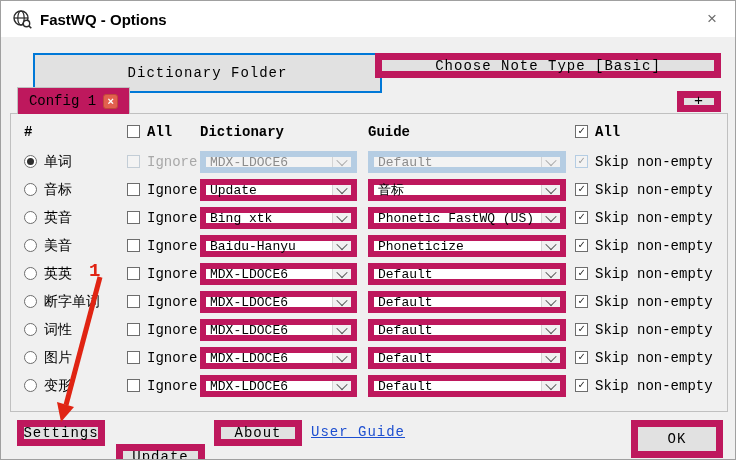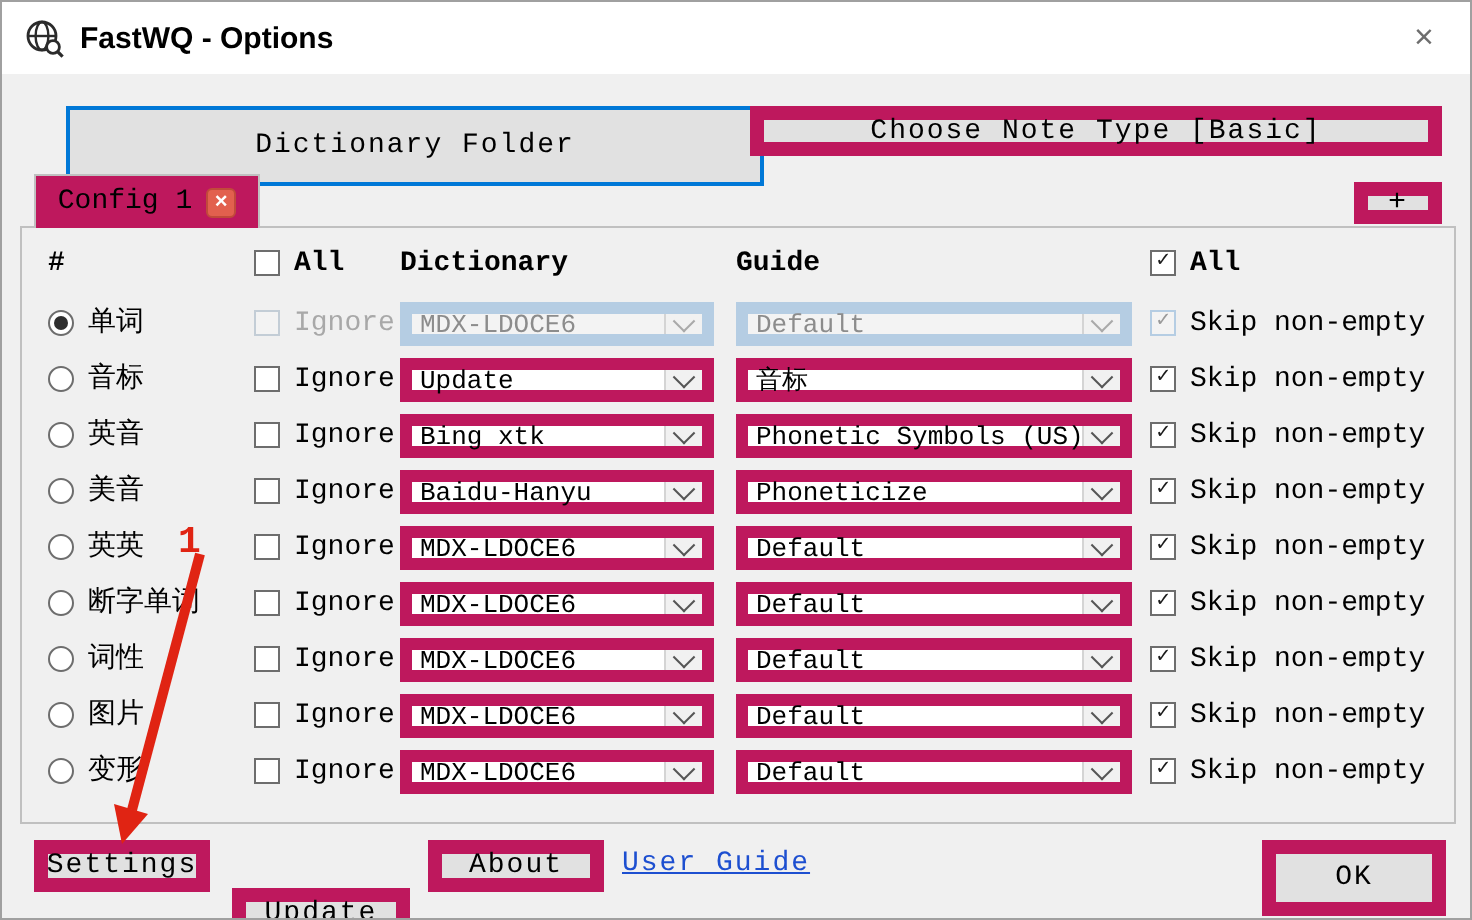--- a/index.html
+++ b/index.html
@@ -169,21 +169,21 @@
     <span class="row-label">英音</span>
     <div class="cb cb-ignore"></div>
     <span class="lbl-ignore">Ignore</span>
     <div class="combo combo-dict">
       <span class="val">Bing xtk</span>
       <span class="arrow">
               <i></i>
             </span>
     </div>
     <div class="combo combo-fields">
-      <span class="val">Phonetic Symbols (US)</span>
+      <span class="val">Phonetic FastWQ (US)</span>
       <span class="arrow">
               <i></i>
             </span>
     </div>
     <div class="cb cb-skip checked"></div>
     <span class="lbl-skip">Skip non-empty</span>
   </div>
         <div class="row">
     <div class="radio"></div>
     <span class="row-label">美音</span>

